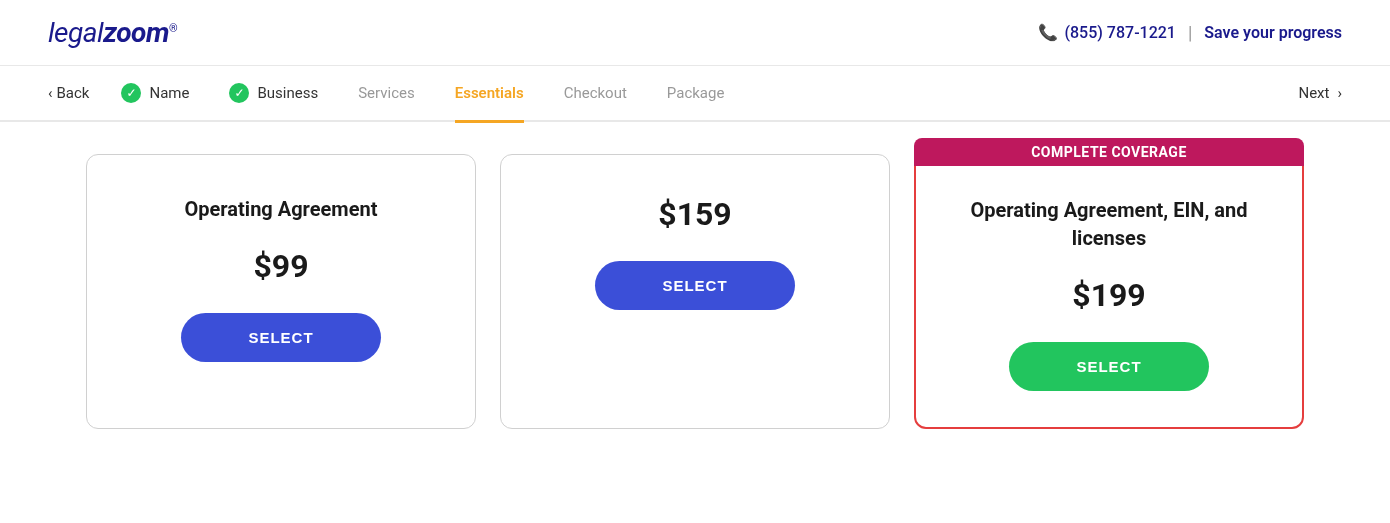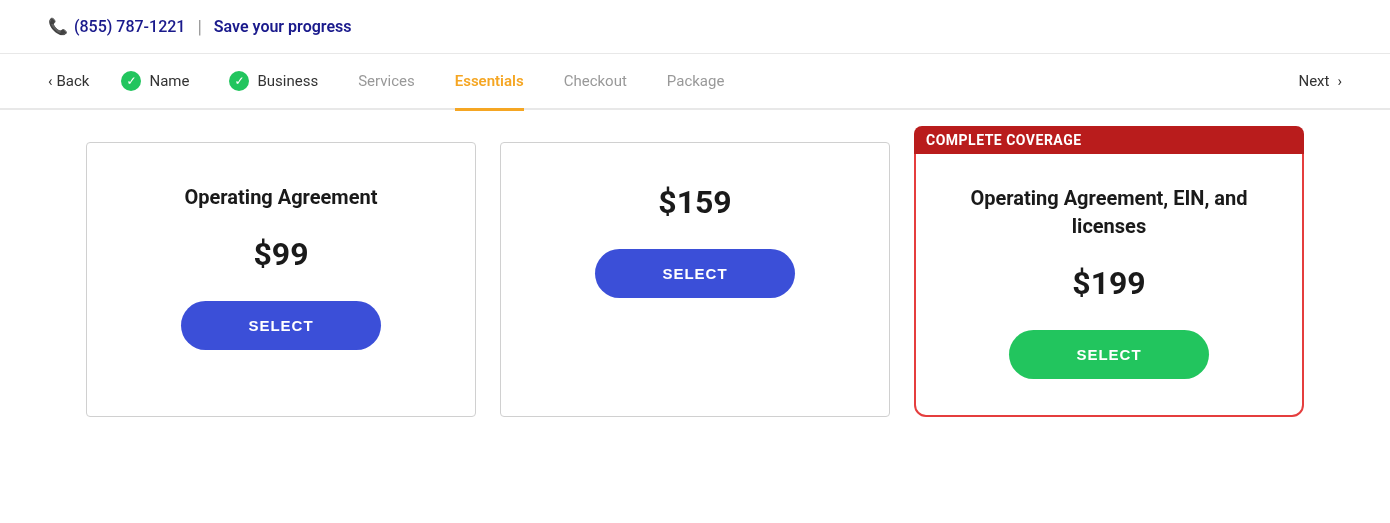--- a/index.html
+++ b/index.html
@@ -151,40 +151,41 @@
 
     .cards-container {
       display: flex;
       gap: 24px;
       justify-content: center;
     }
 
     .card {
       width: 390px;
       border: 1.5px solid #d0d0d0;
-      border-radius: 4px;
+      border-radius: 12px;
       padding: 40px 32px 36px;
       display: flex;
       flex-direction: column;
       align-items: center;
       position: relative;
     }
 
     .card.featured {
       border: 2.5px solid #e53e3e;
       border-radius: 12px;
     }
 
     .complete-coverage-badge {
       position: absolute;
       top: -18px;
       left: -2px;
       right: -2px;
-      background: #b91c1c;
+      background: #be185d;
       color: white;
+      text-align: center;
       font-size: 14px;
       font-weight: 700;
       letter-spacing: 0.5px;
       padding: 6px 12px;
       border-radius: 8px 8px 0 0;
     }
 
     .card-title {
       font-size: 20px;
       font-weight: 700;
@@ -218,20 +219,23 @@
     }
 
     .select-btn.green {
       background: #22c55e;
     }
   </style>
 </head>
 <body>
 
 <header class="header">
+  <div class="logo">
+    <span class="legal"><span style="font-style:italic;color:#1a1a8c;font-weight:400;">legal</span><span style="font-style:italic;color:#1a1a8c;font-weight:700;">zoom</span><sup style="font-size:11px;color:#1a1a8c;font-style:normal;">®</sup></span>
+  </div>
   <div class="header-right">
     <a class="phone-link" href="#">
       <span class="phone-icon">📞</span>
       <span>(855) 787-1221</span>
     </a>
     <span class="separator">|</span>
     <a class="save-progress" href="#">Save your progress</a>
   </div>
 </header>
 

